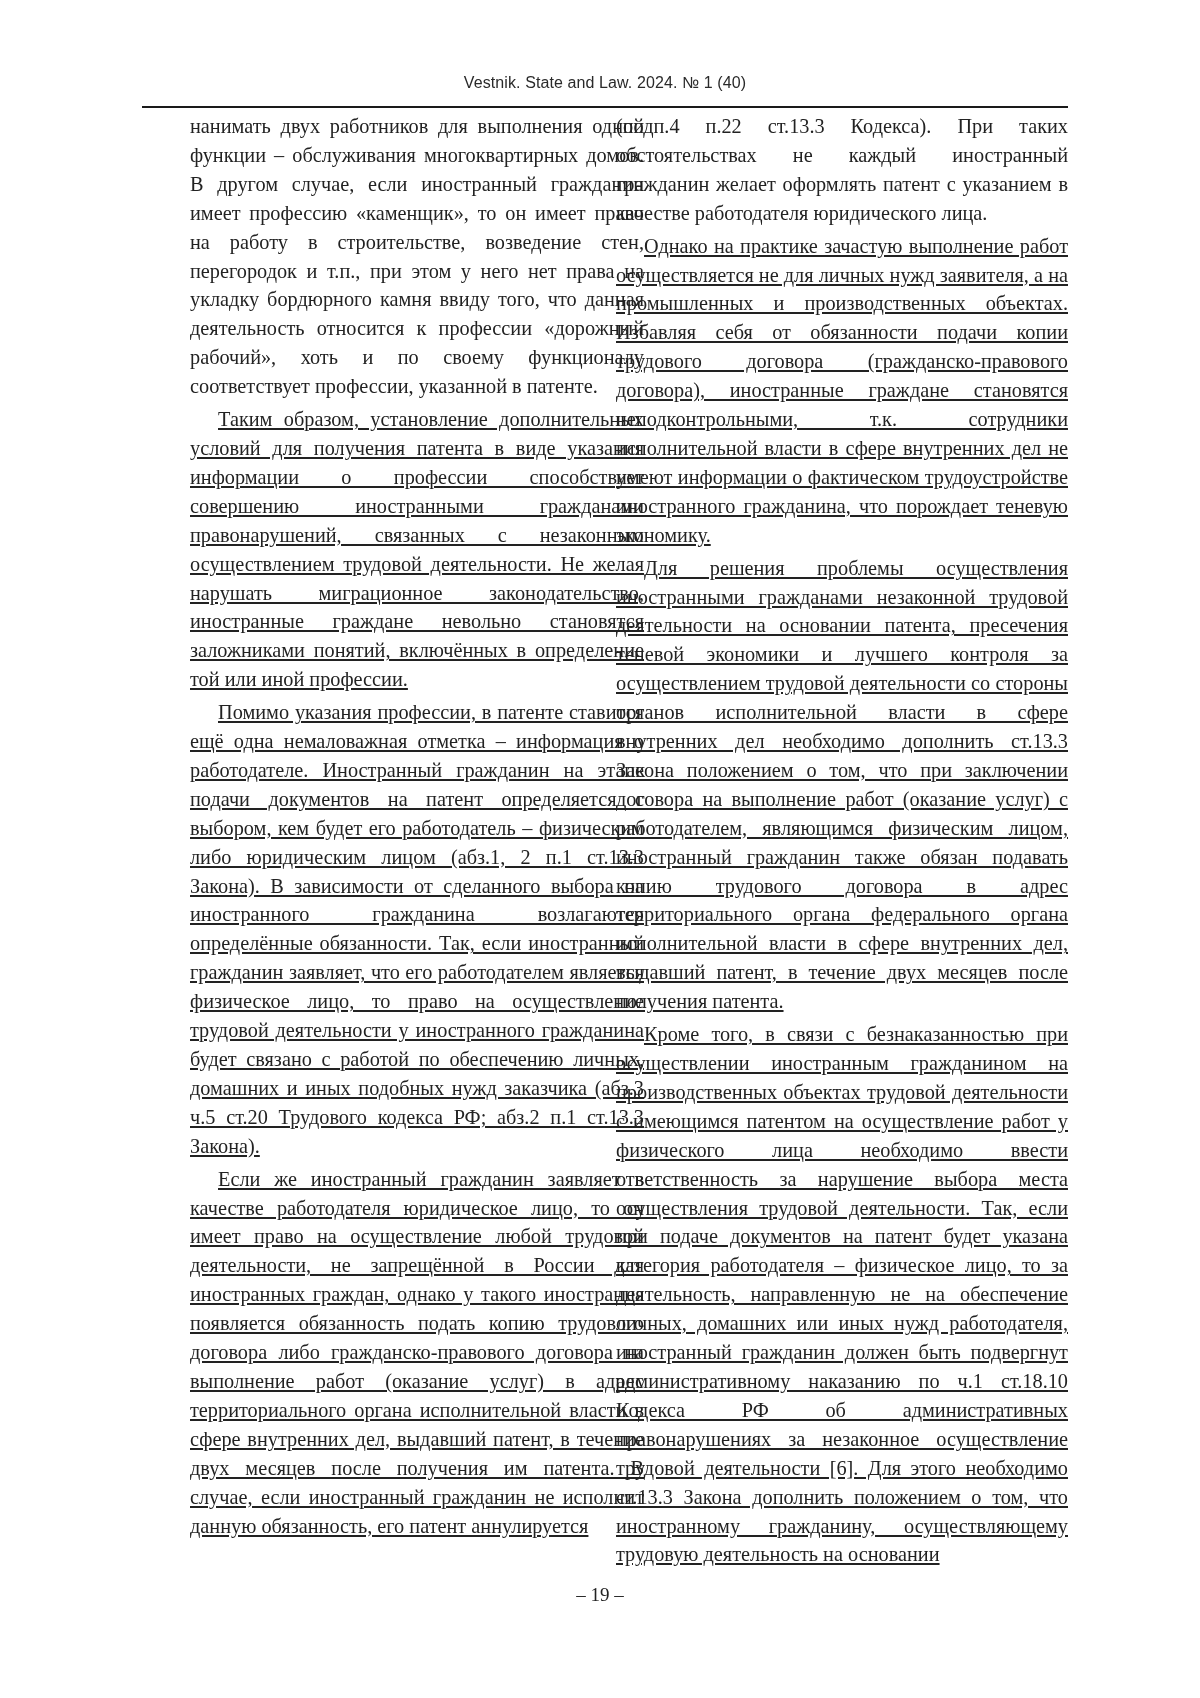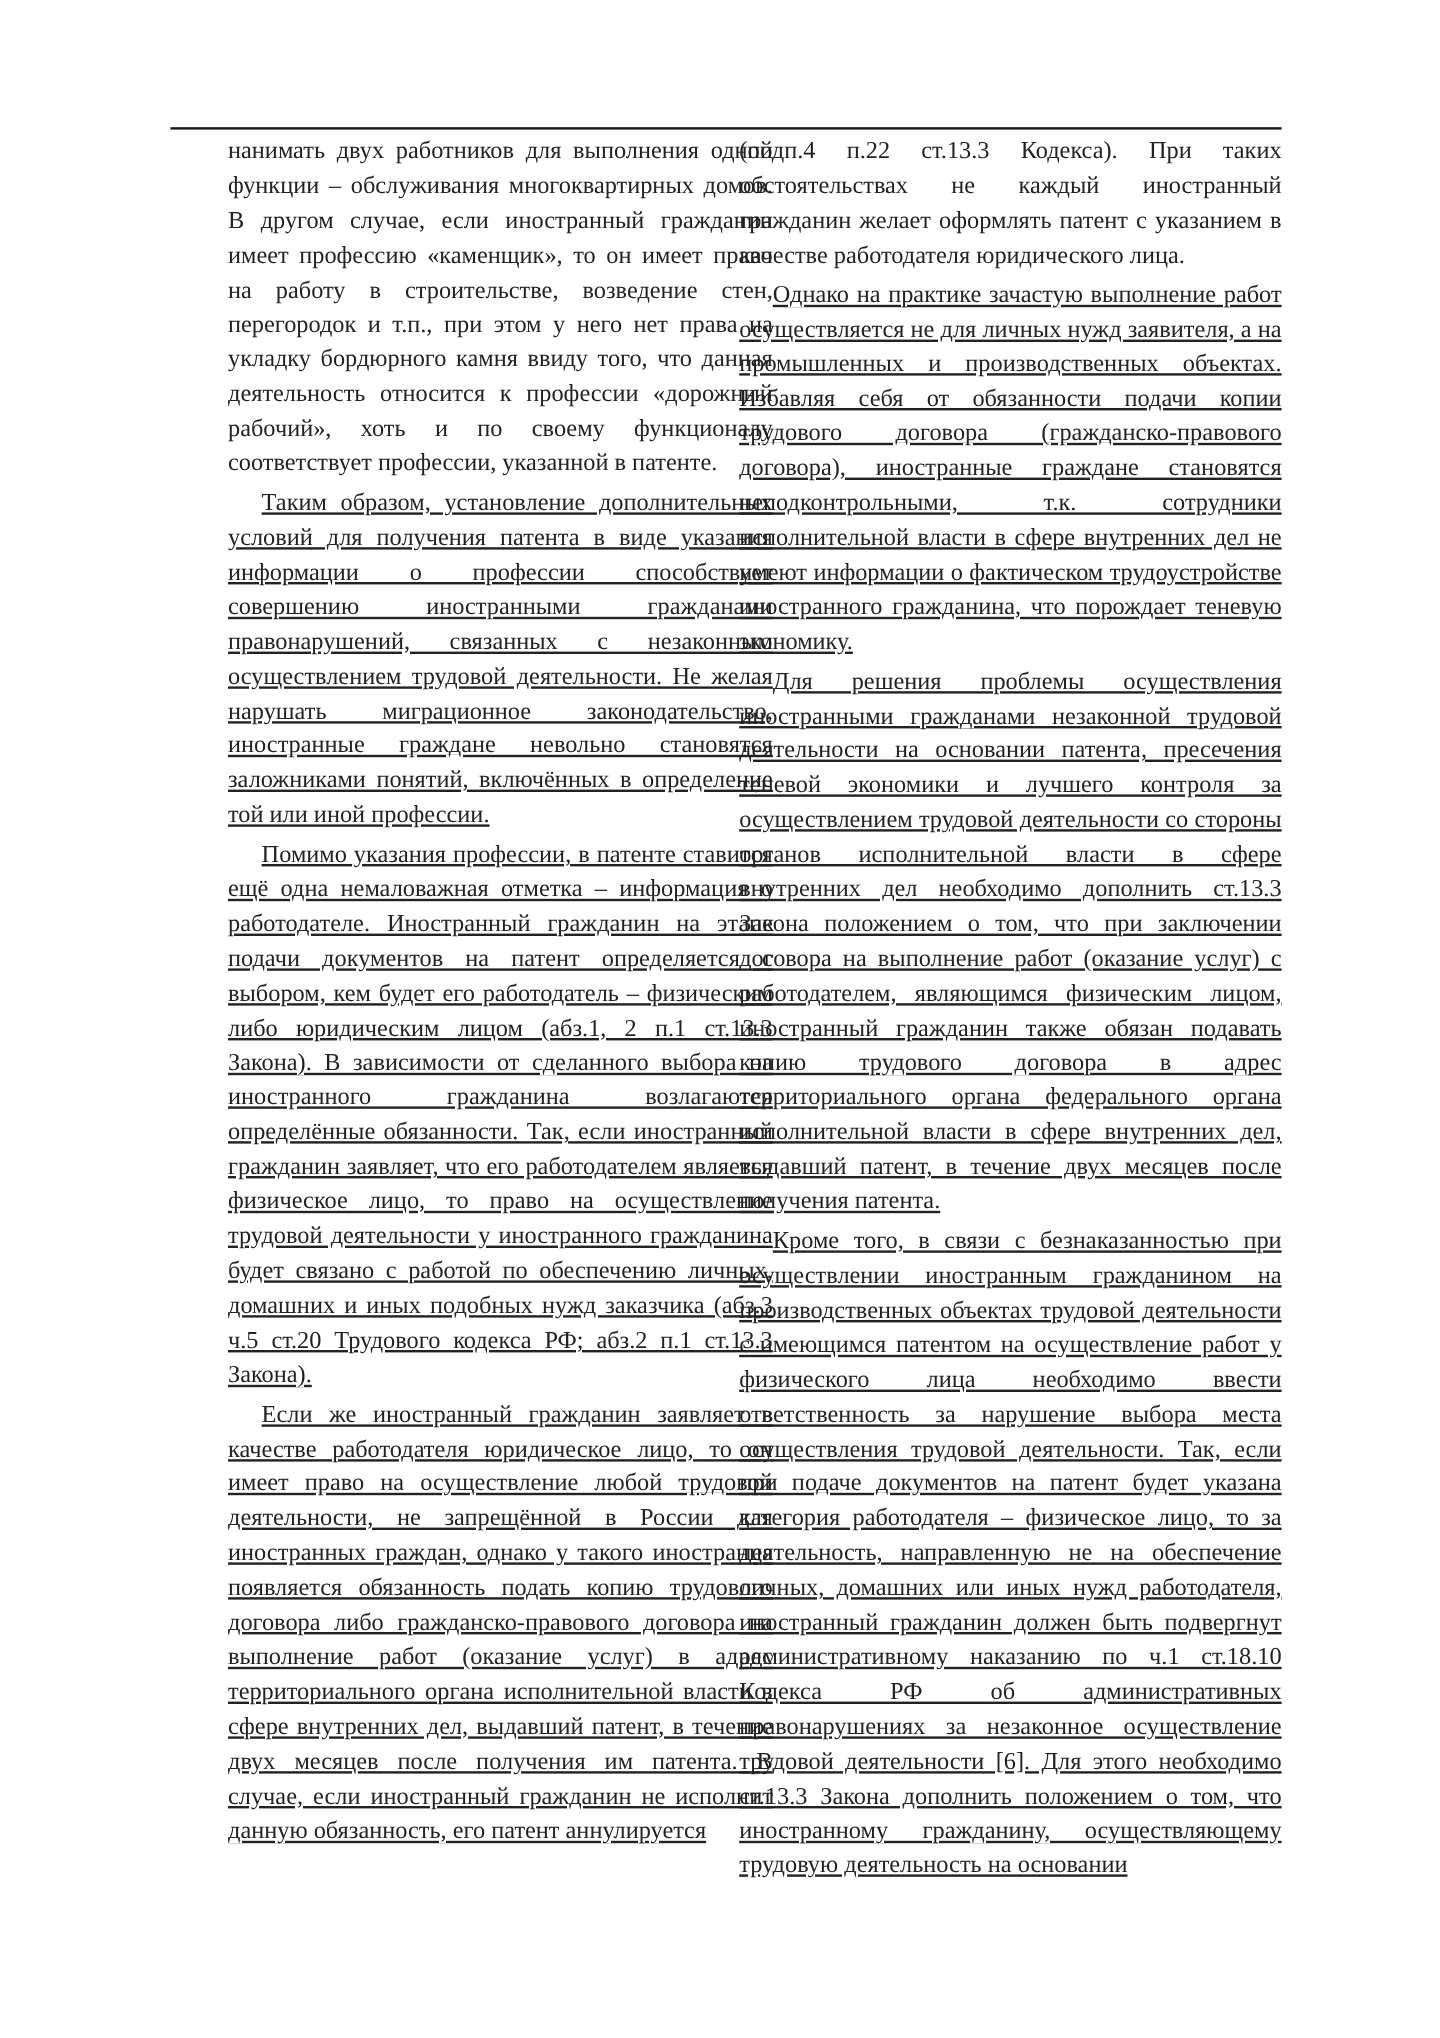--- a/index.html
+++ b/index.html
@@ -26,30 +26,32 @@
   .page-number {
     position: absolute; left: 0; width: 1200px; top: 1584px; text-align: center;
     font-family: "Liberation Serif", serif; font-size: 19px; color: #222;
   }
 </style>
 </head>
 <body>
 
 <div class="page">
 
+  <div class="running-header">Vestnik. State and Law. 2024. № 1 (40)</div>
   <div class="header-rule"></div>
 
   <div class="column col-left">
     <p class="para">нанимать двух работников для выполнения одной функции – обслуживания многоквартирных домов. В другом случае, если иностранный гражданин имеет профессию «каменщик», то он имеет право на работу в строительстве, возведение стен, перегородок и т.п., при этом у него нет права на укладку бордюрного камня ввиду того, что данная деятельность относится к профессии «дорожный рабочий», хоть и по своему функционалу соответствует профессии, указанной в патенте.</p>
     <p class="para indent">Таким образом, установление дополнительных условий для получения патента в виде указания информации о профессии способствует совершению иностранными гражданами правонарушений, связанных с незаконным осуществлением трудовой деятельности. Не желая нарушать миграционное законодательство, иностранные граждане невольно становятся заложниками понятий, включённых в определение той или иной профессии.</p>
     <p class="para indent">Помимо указания профессии, в патенте ставится ещё одна немаловажная отметка – информация о работодателе. Иностранный гражданин на этапе подачи документов на патент определяется с выбором, кем будет его работодатель – физическим либо юридическим лицом (абз.1, 2 п.1 ст.13.3 Закона). В зависимости от сделанного выбора на иностранного гражданина возлагаются определённые обязанности. Так, если иностранный гражданин заявляет, что его работодателем является физическое лицо, то право на осуществление трудовой деятельности у иностранного гражданина будет связано с работой по обеспечению личных, домашних и иных подобных нужд заказчика (абз.3 ч.5 ст.20 Трудового кодекса РФ; абз.2 п.1 ст.13.3 Закона).</p>
     <p class="para indent">Если же иностранный гражданин заявляет в качестве работодателя юридическое лицо, то он имеет право на осуществление любой трудовой деятельности, не запрещённой в России для иностранных граждан, однако у такого иностранца появляется обязанность подать копию трудового договора либо гражданско-правового договора на выполнение работ (оказание услуг) в адрес территориального органа исполнительной власти в сфере внутренних дел, выдавший патент, в течение двух месяцев после получения им патента. В случае, если иностранный гражданин не исполнит данную обязанность, его патент аннулируется</p>
   </div>
 
   <div class="column col-right">
     <p class="para">(подп.4 п.22 ст.13.3 Кодекса). При таких обстоятельствах не каждый иностранный гражданин желает оформлять патент с указанием в качестве работодателя юридического лица.</p>
     <p class="para indent">Однако на практике зачастую выполнение работ осуществляется не для личных нужд заявителя, а на промышленных и производственных объектах. Избавляя себя от обязанности подачи копии трудового договора (гражданско-правового договора), иностранные граждане становятся неподконтрольными, т.к. сотрудники исполнительной власти в сфере внутренних дел не имеют информации о фактическом трудоустройстве иностранного гражданина, что порождает теневую экономику.</p>
     <p class="para indent">Для решения проблемы осуществления иностранными гражданами незаконной трудовой деятельности на основании патента, пресечения теневой экономики и лучшего контроля за осуществлением трудовой деятельности со стороны органов исполнительной власти в сфере внутренних дел необходимо дополнить ст.13.3 Закона положением о том, что при заключении договора на выполнение работ (оказание услуг) с работодателем, являющимся физическим лицом, иностранный гражданин также обязан подавать копию трудового договора в адрес территориального органа федерального органа исполнительной власти в сфере внутренних дел, выдавший патент, в течение двух месяцев после получения патента.</p>
     <p class="para indent">Кроме того, в связи с безнаказанностью при осуществлении иностранным гражданином на производственных объектах трудовой деятельности с имеющимся патентом на осуществление работ у физического лица необходимо ввести ответственность за нарушение выбора места осуществления трудовой деятельности. Так, если при подаче документов на патент будет указана категория работодателя – физическое лицо, то за деятельность, направленную не на обеспечение личных, домашних или иных нужд работодателя, иностранный гражданин должен быть подвергнут административному наказанию по ч.1 ст.18.10 Кодекса РФ об административных правонарушениях за незаконное осуществление трудовой деятельности [6]. Для этого необходимо ст.13.3 Закона дополнить положением о том, что иностранному гражданину, осуществляющему трудовую деятельность на основании</p>
   </div>
 
+  <div class="page-number">– 19 –</div>
 
 </div>
 
 </body></html>

